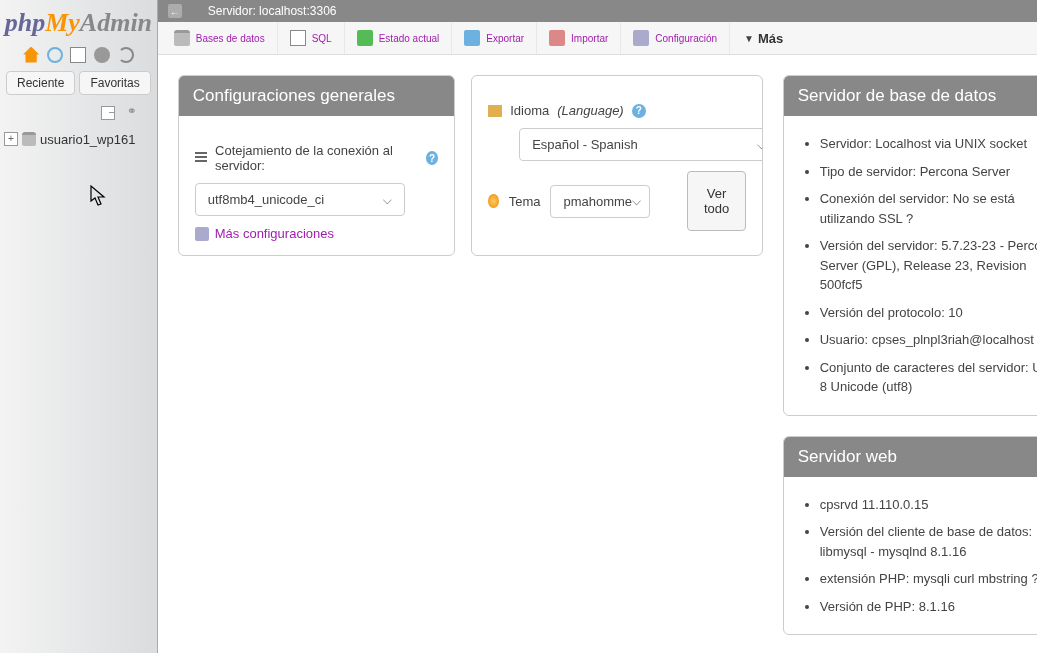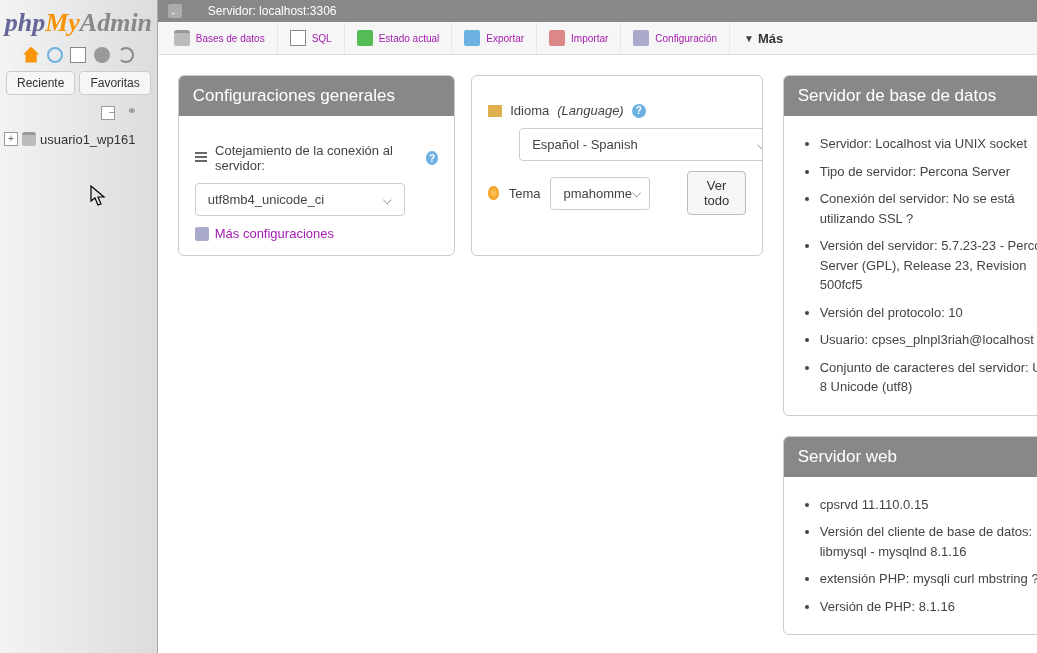--- a/index.html
+++ b/index.html
@@ -49,21 +49,21 @@
 
 .form-row { display: flex; align-items: center; gap: 8px; margin-bottom: 10px; color: #444; margin-top: 13px; }
 .form-row .flabel { }
 .form-row .fhelp { width: 14px; height: 14px; border-radius: 50%; background: #6cb1e0; color: #fff; display: inline-flex; align-items: center; justify-content: center; font-size: 10px; font-weight: bold; cursor: pointer; }
 .select-box { border: 1px solid #ccc; border-radius: 4px; padding: 8px 12px; display: flex; align-items: center; justify-content: space-between; cursor: pointer; background: #fff; margin-bottom: 10px; }
 .select-box .chev { font-size: 12px; color: #666; }
 .select-box.wide { width: 210px; }
 .select-box.med { width: 260px; margin-left: 31px; }
 .select-box.small { width: 100px; display: inline-flex; }
 .link-more { color: #a21caf; cursor: pointer; display: flex; align-items: center; gap: 6px; }
-.btn-plain { border: 1px solid #bbb; background: #f6f6f6; border-radius: 4px; padding: 6px 10px; cursor: pointer; font-size: 13px; color: #333; margin-left: 27px; }
+.btn-plain { border: 1px solid #bbb; background: #f6f6f6; border-radius: 4px; padding: 14px 10px; cursor: pointer; font-size: 13px; color: #333; margin-left: 27px; }
 .inline-row { display: flex; align-items: center; gap: 10px; }
 em { font-style: italic; }
 
 
 .ic { display: inline-block; width: 16px; height: 16px; vertical-align: middle; }
 .ic-home { background: #f89406; clip-path: polygon(50% 0, 100% 50%, 85% 50%, 85% 100%, 15% 100%, 15% 50%, 0 50%); }
 .ic-globe { border: 2px solid #6cb1e0; border-radius: 50%; width: 14px; height: 14px; position: relative; }
 .ic-doc { background: #fff; border: 1px solid #888; width: 12px; height: 15px; }
 .ic-gear { width: 14px; height: 14px; border-radius: 50%; background: #999; position: relative; }
 .ic-reload { border: 2px solid #888; border-radius: 50%; width: 13px; height: 13px; border-left-color: transparent; }

